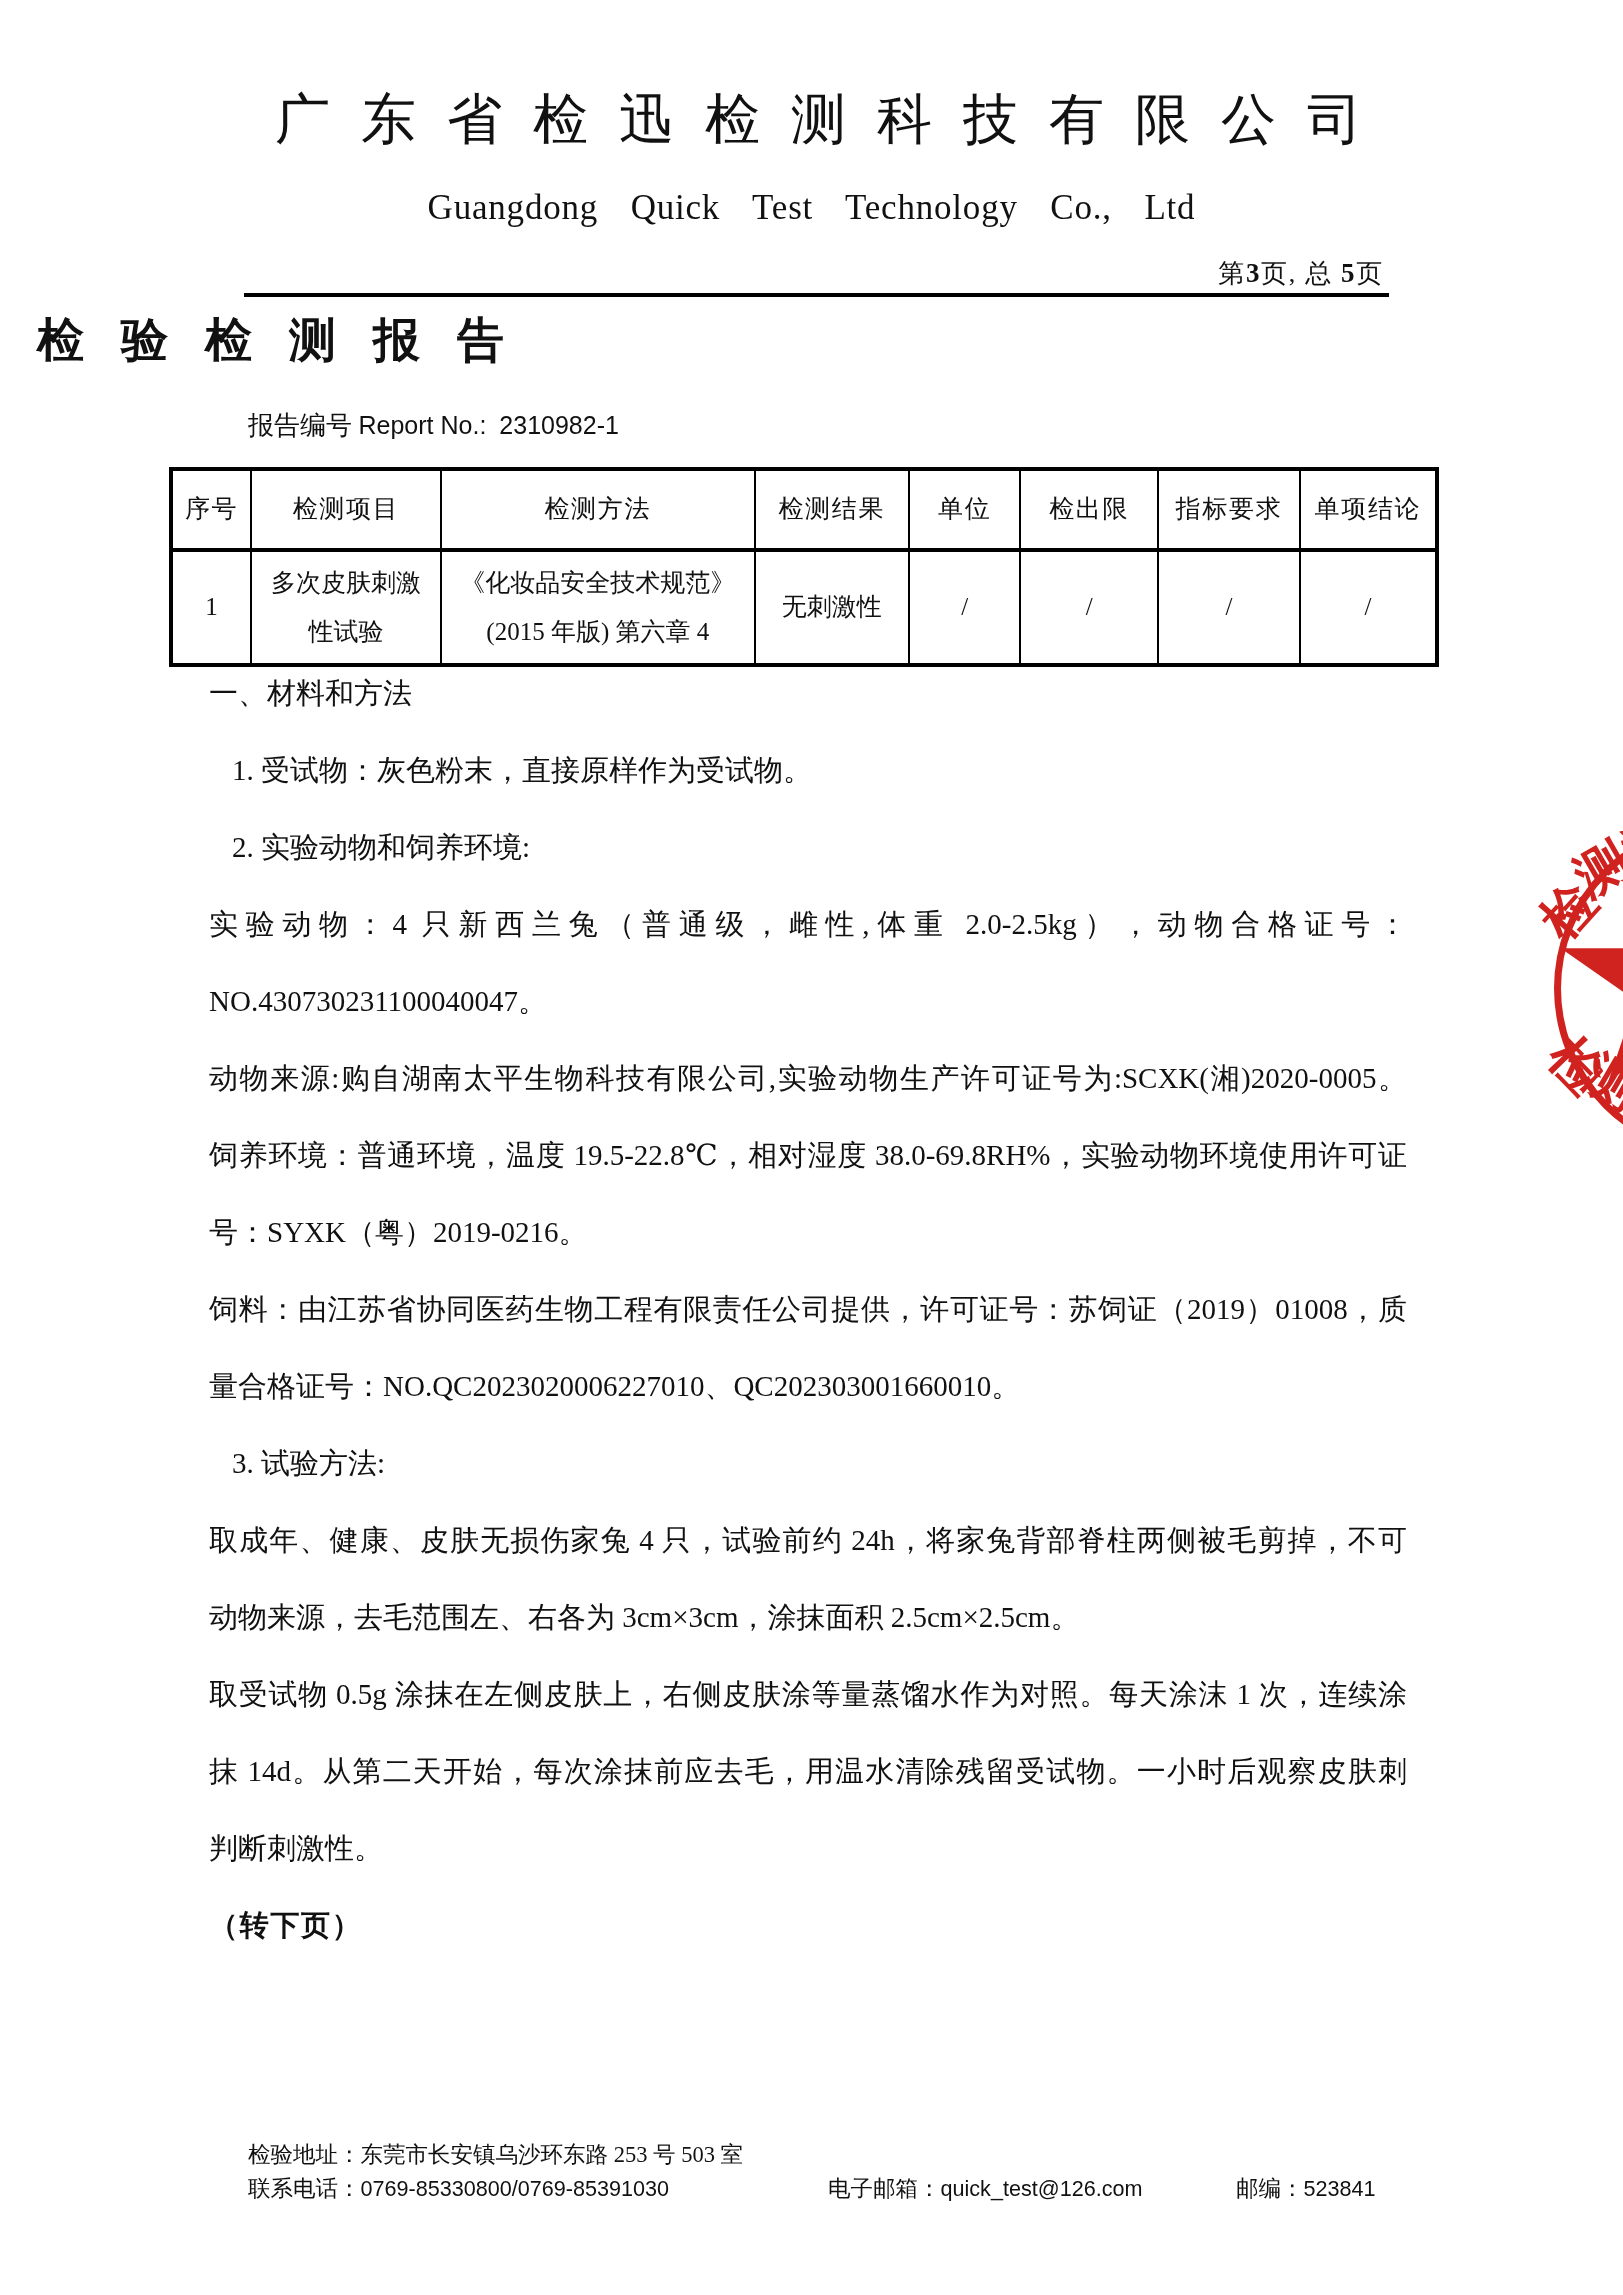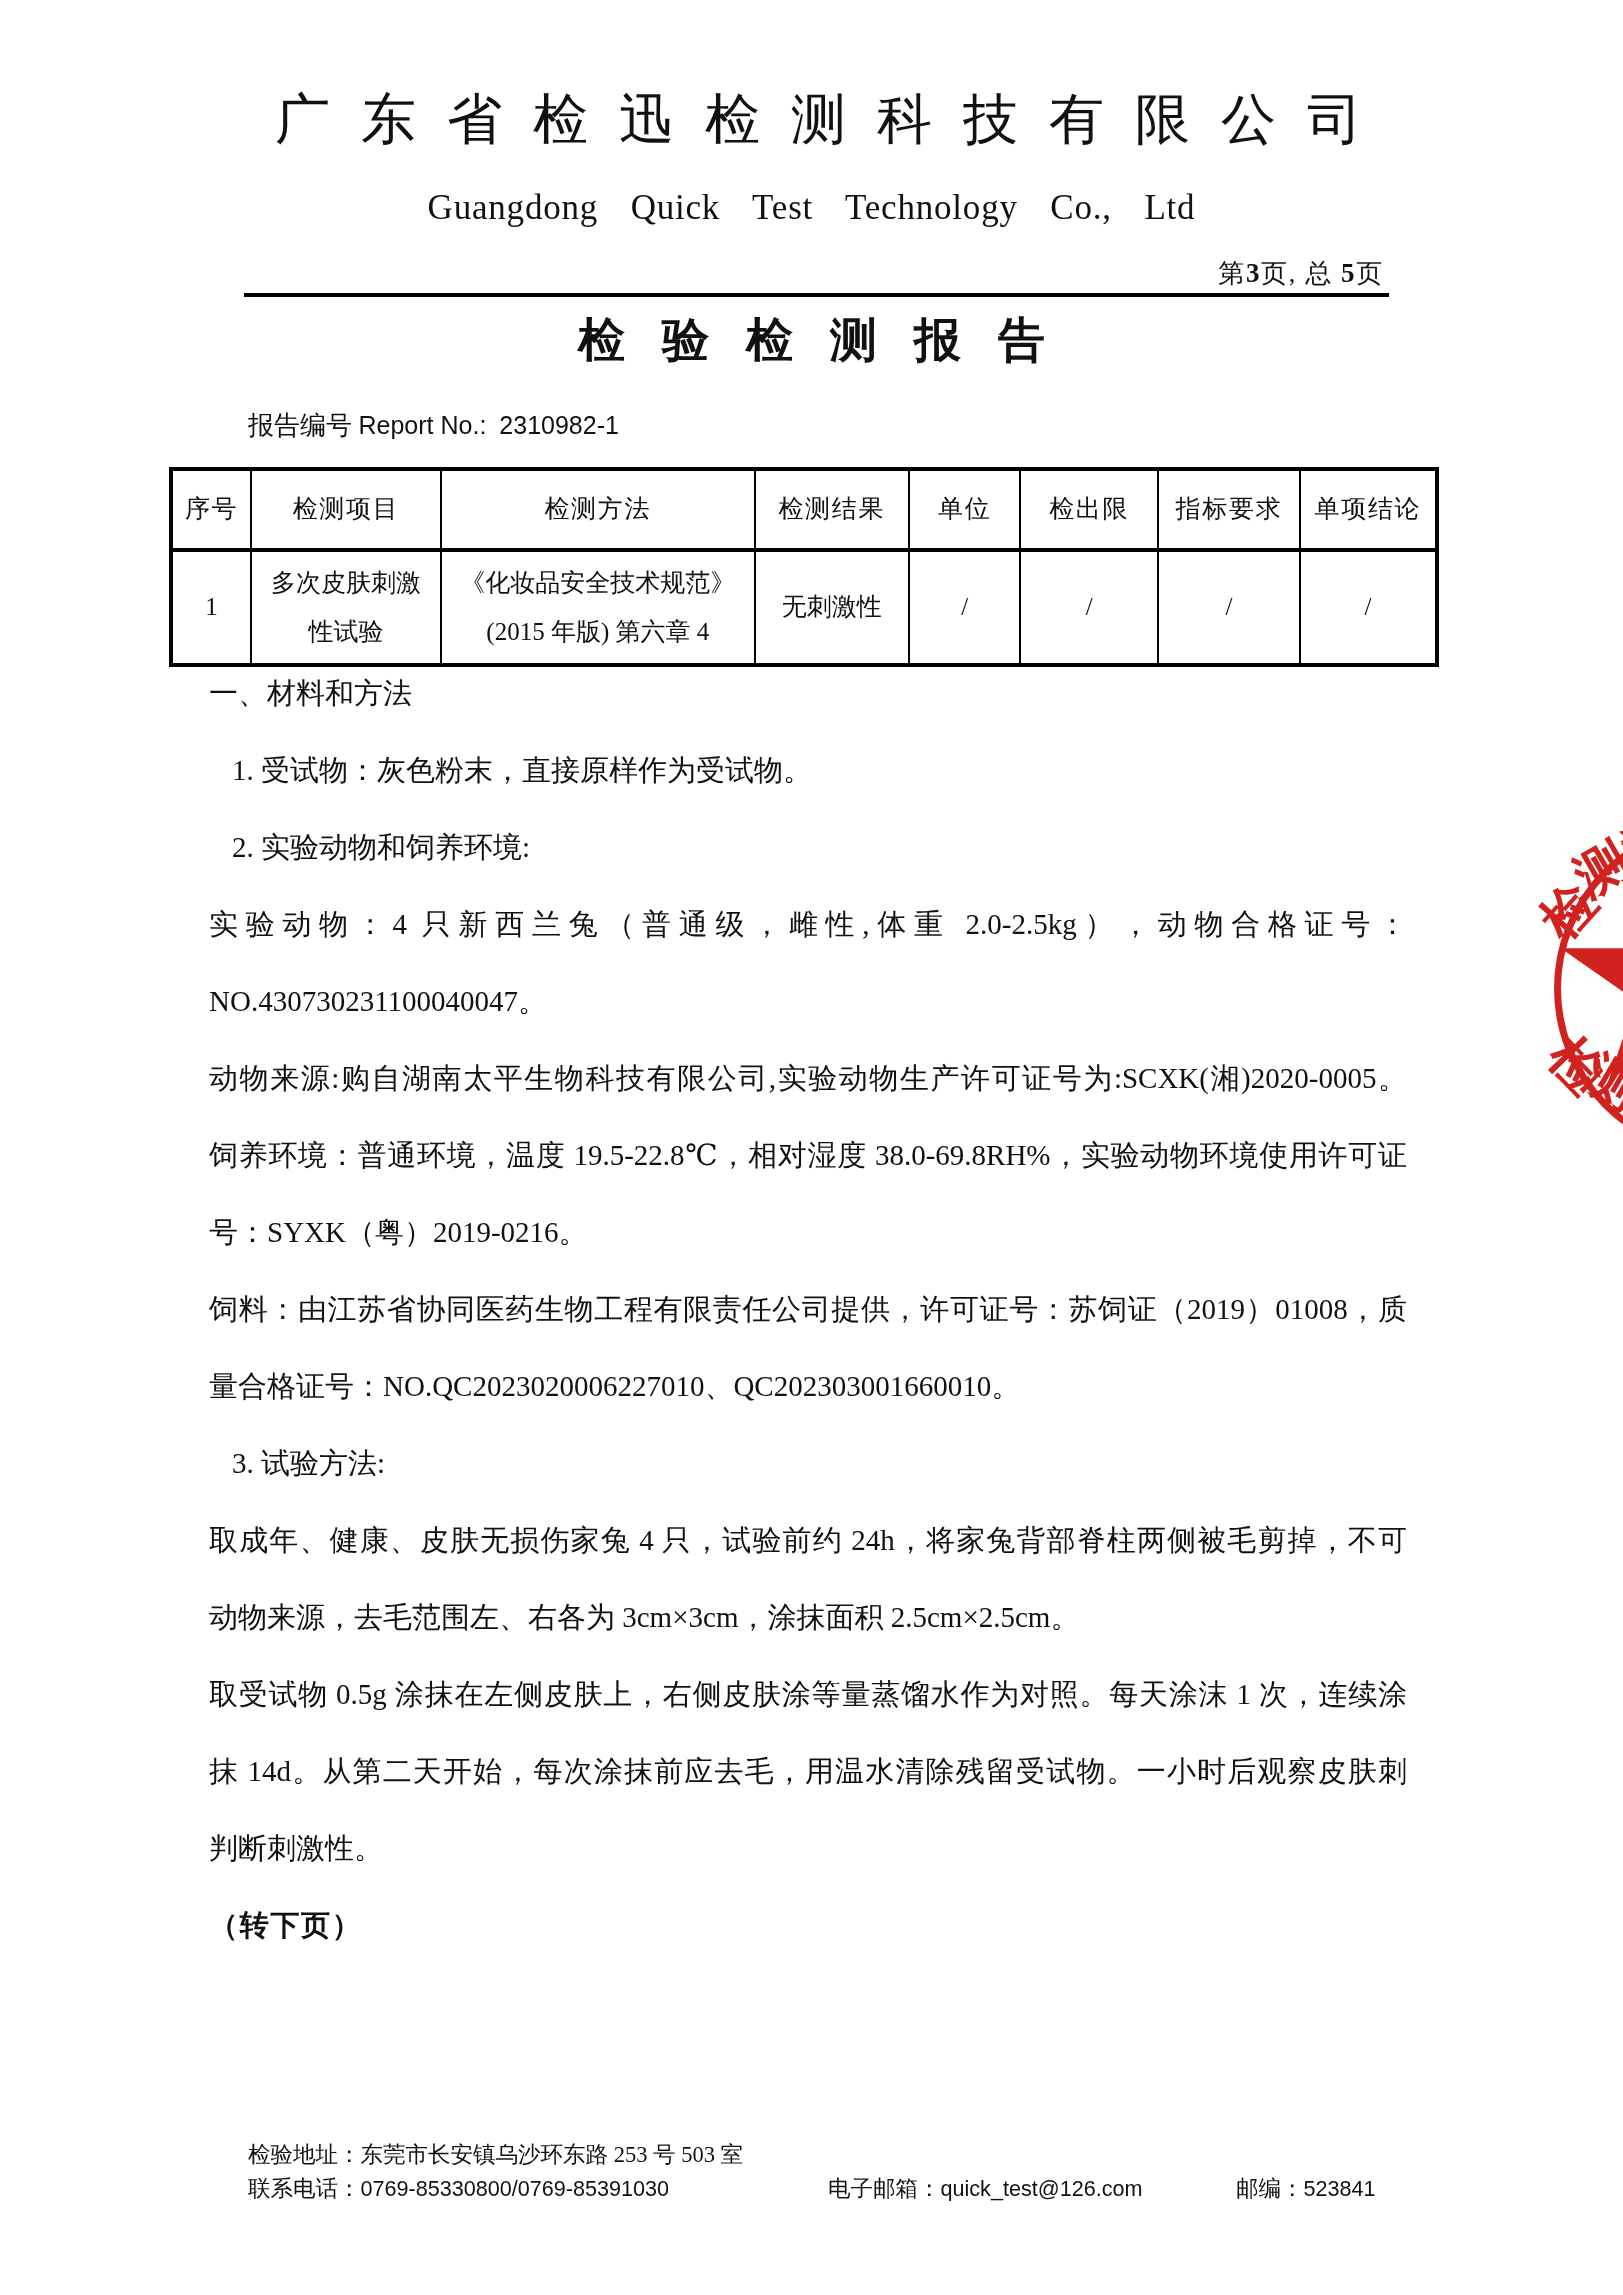--- a/index.html
+++ b/index.html
@@ -32,21 +32,21 @@
     font-size: 26px; letter-spacing: 1.7px; white-space: nowrap;
   }
   .page-num b { font-size: 27px; }
   .head-rule {
     position: absolute; top: 293px; left: 244px; width: 1145px; height: 4.2px;
     background: #000;
   }
   
   .report-title {
     position: absolute; top: 309px; left: 0; width: 100%;
-    text-align: center;
+    text-align: left;
     font-size: 47px; font-weight: 600; letter-spacing: 37px; padding-left: 37px;
     box-sizing: border-box; white-space: nowrap;
   }
   .report-no {
     position: absolute; top: 408px; left: 248px;
     font-size: 26px; white-space: nowrap;
   }
   .report-no .latin {
     font-family: "Liberation Sans", "DejaVu Sans", sans-serif;
     font-size: 25px;

